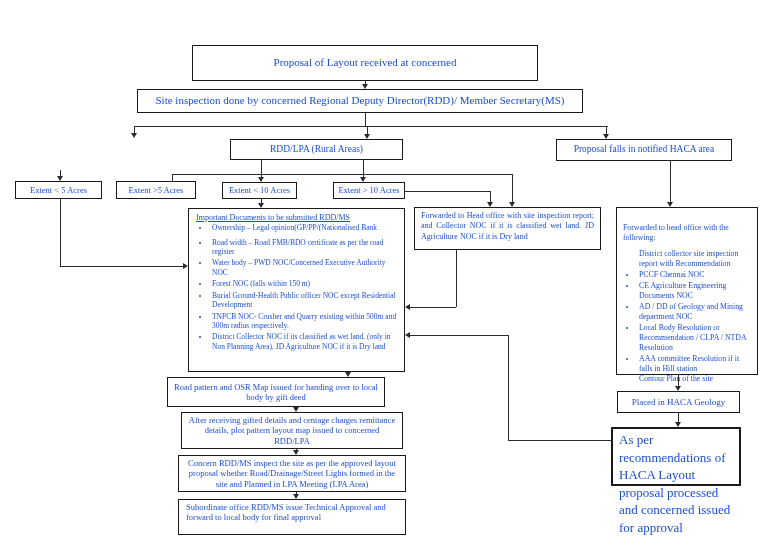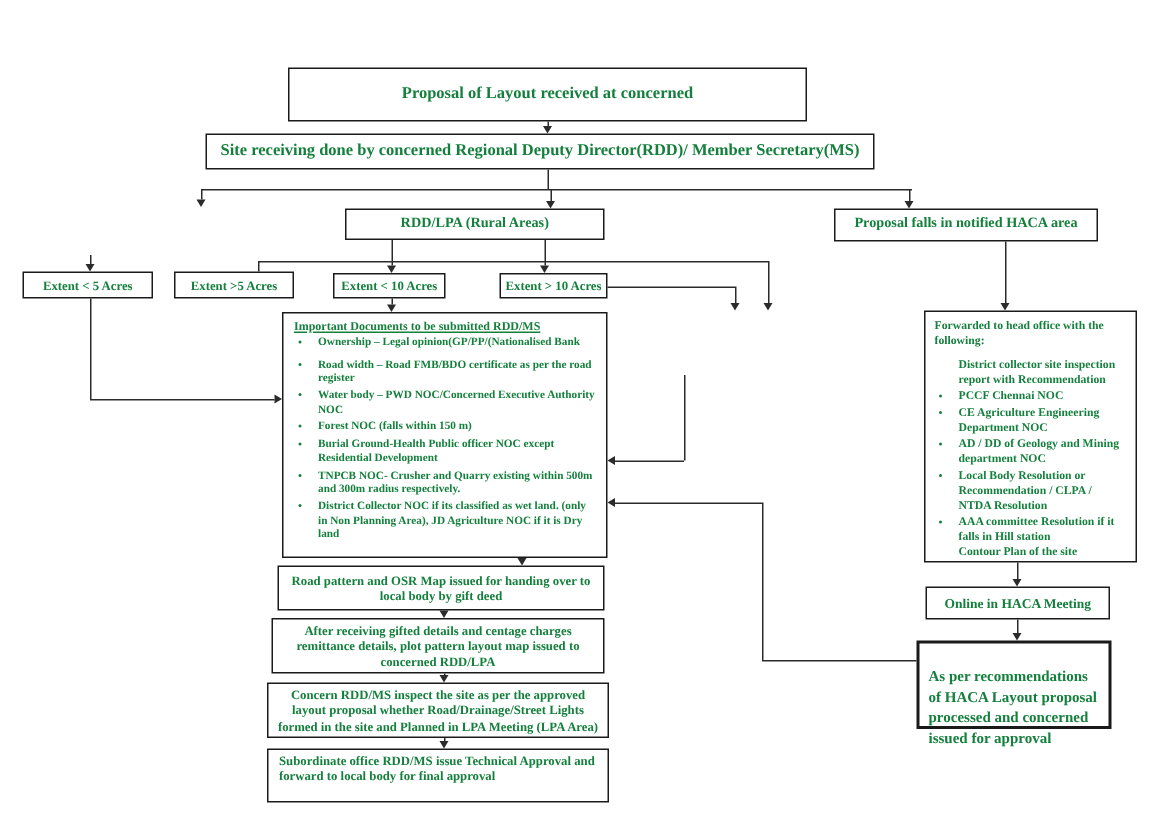--- a/index.html
+++ b/index.html
@@ -1,19 +1,19 @@
 <!DOCTYPE html>
 <html><head>
 <meta charset="utf-8">
 <style>
   html,body{margin:0;padding:0;background:#ffffff;}
   #canvas{
     position:relative;width:768px;height:543px;background:#ffffff;
     font-family:"Liberation Serif","DejaVu Serif",serif;
-    font-weight:bold;color:#15803d;overflow:hidden;
+    font-weight:normal;color:#1d4ed8;overflow:hidden;
   }
   .box{
     position:absolute;border:1.5px solid #1a1a1a;background:#ffffff;
     box-sizing:border-box;display:flex;flex-direction:column;
     align-items:center;justify-content:center;text-align:center;
     line-height:1.22;
   }
   .box.left{align-items:flex-start;text-align:left;}
   .box.justify{display:block;text-align:justify;}
   .vline,.hline{position:absolute;background:#2b2b2b;}
@@ -33,21 +33,21 @@
 </head>
 <body>
 
 <div id="canvas">
 
   <div class="box" style="left:192px;top:45px;width:346px;height:36px;font-size:11px;">
     <div>Proposal of Layout received at concerned</div>
   </div>
 
   <div class="box" style="left:137px;top:89px;width:446px;height:24px;font-size:11px;">
-    <div>Site receiving done by concerned Regional Deputy Director(RDD)/ Member Secretary(MS)</div>
+    <div>Site inspection done by concerned Regional Deputy Director(RDD)/ Member Secretary(MS)</div>
   </div>
 
 
   <div class="box" style="left:230px;top:139px;width:173px;height:21px;font-size:9.5px;">
     <div>RDD/LPA (Rural Areas)</div>
   </div>
 
   <div class="box" style="left:516px;top:139px;width:176px;height:22px;font-size:9.5px;margin-left:40px;">
     <div>Proposal  falls in notified HACA area</div>
   </div>
@@ -76,55 +76,58 @@
       <li class="small-gap">Ownership – Legal opinion(GP/PP/(Nationalised Bank</li>
       <li>Road width – Road FMB/BDO certificate as per the road register</li>
       <li>Water body – PWD NOC/Concerned Executive Authority NOC</li>
       <li>Forest NOC (falls within 150 m)</li>
       <li>Burial Ground-Health Public officer NOC except Residential Development</li>
       <li>TNPCB NOC- Crusher and Quarry existing within 500m and 300m radius respectively.</li>
       <li>District Collector NOC if its classified as wet land. (only in Non Planning Area), JD Agriculture NOC if it is Dry land</li>
     </ul>
   </div>
 
+  <div class="box justify" style="left:414px;top:207px;width:187px;height:43px;font-size:8px;padding:3px 6px;line-height:1.3;">
+    <div>Forwarded to Head office with site inspection report; and Collector NOC if it is classified wet land. JD Agriculture NOC if it is Dry land</div>
+  </div>
 
-  <div class="box left" style="left:616px;top:207px;width:142px;height:168px;font-size:7.8px;padding:4px 6px;justify-content:flex-start;line-height:1.28;">
+  <div class="box left" style="left:616px;top:207px;width:142px;height:168px;font-size:7.8px;padding:15px 6px;justify-content:flex-start;line-height:1.28;">
     <div>Forwarded to head office with the following:</div>
     <div style="margin:6px 0 1px 16px;">District collector site inspection report  with Recommendation</div>
     <ul class="docs-list tight">
       <li>PCCF Chennai NOC</li>
-      <li>CE Agriculture Engineering Department  NOC</li>
+      <li>CE Agriculture Engineering Documents  NOC</li>
       <li>AD / DD of Geology  and Mining department  NOC</li>
       <li>Local Body Resolution  or Recommendation / CLPA / NTDA Resolution</li>
       <li class="pre">AAA committee Resolution if it falls in Hill station
 Contour Plan of the site</li>
     </ul>
   </div>
 
-  <div class="box" style="left:185px;top:377px;width:218px;height:30px;font-size:8.5px;padding:1px 6px;align-items:flex-end;">
+  <div class="box" style="left:167px;top:377px;width:218px;height:30px;font-size:8.5px;padding:1px 6px;align-items:flex-end;">
     <div>Road pattern and OSR Map  issued for handing over to local body by gift deed</div>
   </div>
 
   <div class="box" style="left:181px;top:412px;width:222px;height:37px;font-size:8.5px;padding:1px 6px;">
     <div>After receiving  gifted details and centage charges remittance details, plot pattern layout map issued to concerned RDD/LPA</div>
   </div>
 
   <div class="box" style="left:178px;top:455px;width:228px;height:37px;font-size:8.5px;padding:1px 6px;">
     <div>Concern RDD/MS inspect the site as per the approved layout proposal whether Road/Drainage/Street Lights formed in the site and Planned in LPA Meeting (LPA Area)</div>
   </div>
 
   <div class="box left" style="left:178px;top:499px;width:228px;height:36px;font-size:8.5px;padding:2px 7px;justify-content:flex-start;">
     <div>Subordinate office RDD/MS issue Technical Approval and forward to local body for final approval</div>
   </div>
 
   <div class="box" style="left:617px;top:391px;width:123px;height:22px;font-size:9px;">
-    <div>Online in HACA Meeting</div>
+    <div>Placed in HACA Geology</div>
   </div>
 
-  <div class="box left" style="left:611px;top:427px;width:130px;height:59px;font-size:10px;padding:16px 6px;border-width:2px;justify-content:flex-start;line-height:1.35;">
+  <div class="box left" style="left:611px;top:427px;width:130px;height:59px;font-size:13px;padding:2px 6px;border-width:2px;justify-content:flex-start;line-height:1.35;">
     <div>As per recommendations of HACA  Layout proposal processed and concerned issued for approval</div>
   </div>
 
   <div class="vline" style="left:365px;top:81px;height:4px;"></div>
   <div class="arr arr-d" style="left:362px;top:84px;"></div>
 
   <div class="vline" style="left:365px;top:113px;height:13px;"></div>
   <div class="hline" style="left:134px;top:126px;width:474px;"></div>
   <div class="vline" style="left:134px;top:126px;height:7px;"></div>
   <div class="arr arr-d" style="left:131px;top:133px;"></div>

